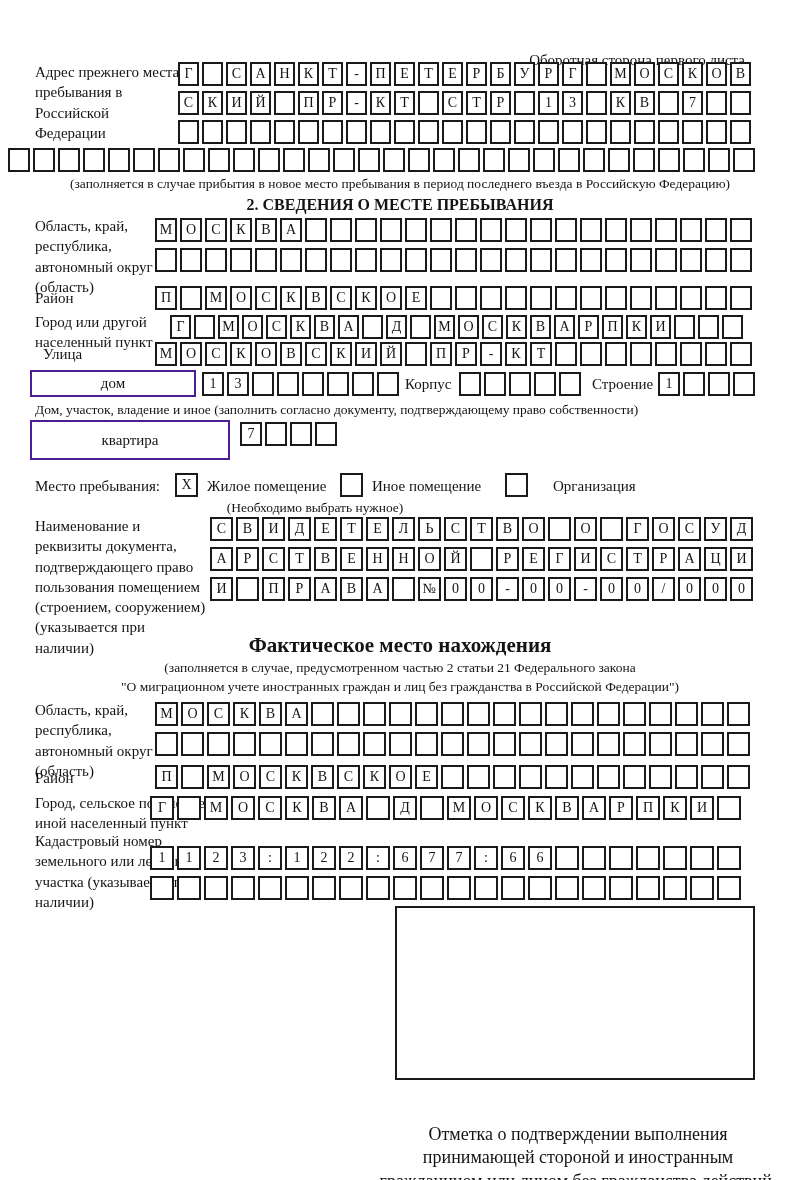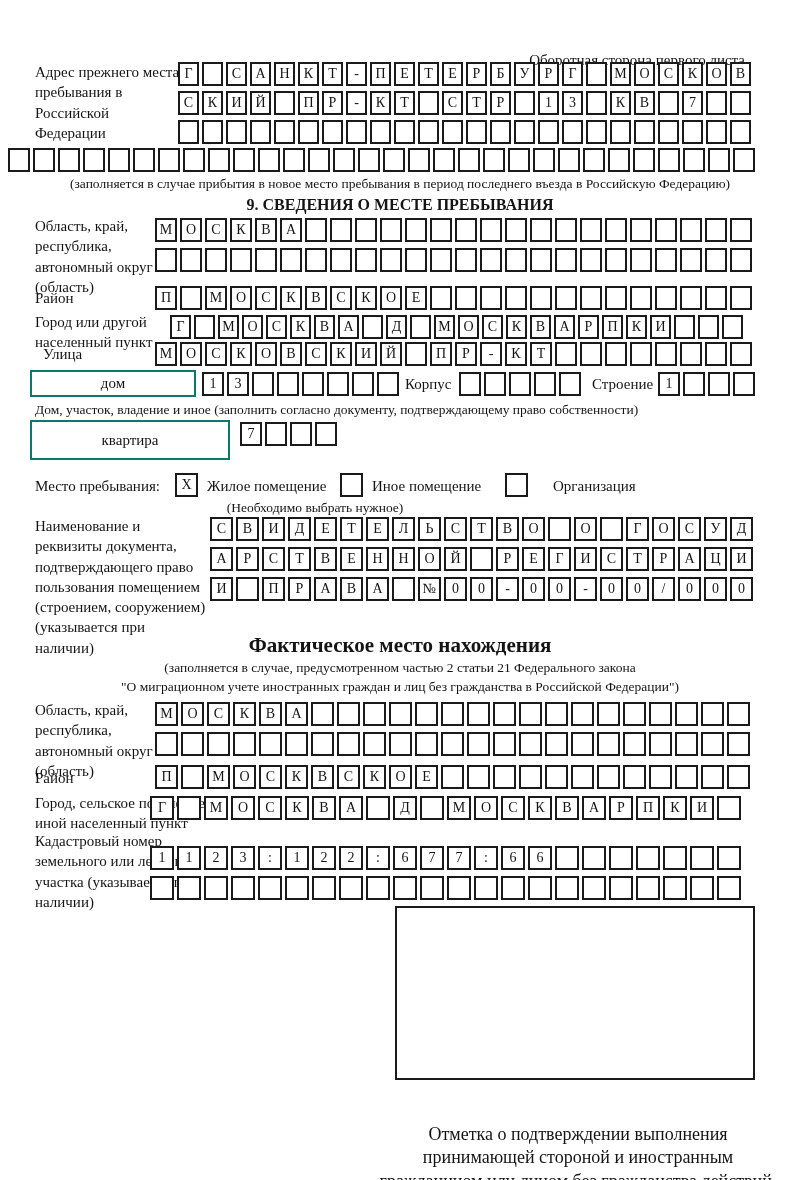--- a/index.html
+++ b/index.html
@@ -18,21 +18,21 @@
     box-sizing:border-box;border:2px solid #1a1a1a;height:24px;
     display:flex;align-items:center;justify-content:center;
     font-size:14px;background:#fff;flex:0 0 auto;
   }
   .p24 .cbox{width:21px;}
   .p25 .cbox{width:22px;}
   .p26 .cbox{width:23px;}
   .p27 .cbox{width:24px;}
   
   .widebox{
-    box-sizing:border-box;border:2px solid #0f766e;background:#fff;
+    box-sizing:border-box;border:2px solid #4c1d95;background:#fff;
     display:flex;align-items:center;justify-content:center;font-size:15px;
   }
   
   .chk{
     box-sizing:border-box;border:2px solid #1a1a1a;width:23px;height:24px;
     display:flex;align-items:center;justify-content:center;font-size:14px;background:#fff;
   }
   .stamp{
     box-sizing:border-box;border:2px solid #1a1a1a;background:#fff;
   }
@@ -150,21 +150,21 @@
       <span class="cbox"></span>
       <span class="cbox"></span>
       <span class="cbox"></span>
       <span class="cbox"></span>
       <span class="cbox"></span>
       <span class="cbox"></span>
       <span class="cbox"></span>
     </div>
   <div class="abs note center" style="top:175px;">(заполняется в случае прибытия в новое место пребывания в период последнего въезда в Российскую Федерацию)</div>
 
-  <div class="abs bold center" style="top:196px;font-size:16px;">9. СВЕДЕНИЯ О МЕСТЕ ПРЕБЫВАНИЯ</div>
+  <div class="abs bold center" style="top:196px;font-size:16px;">2. СВЕДЕНИЯ О МЕСТЕ ПРЕБЫВАНИЯ</div>
 
   <div class="abs lbl" style="left:35px;top:216px;width:118px;">Область, край, республика, автономный округ (область)</div>
   <div class="abs boxrow p25" style="left:155px;top:218px;">
       <span class="cbox">М</span>
       <span class="cbox">О</span>
       <span class="cbox">С</span>
       <span class="cbox">К</span>
       <span class="cbox">В</span>
       <span class="cbox">А</span>
       <span class="cbox"></span>

